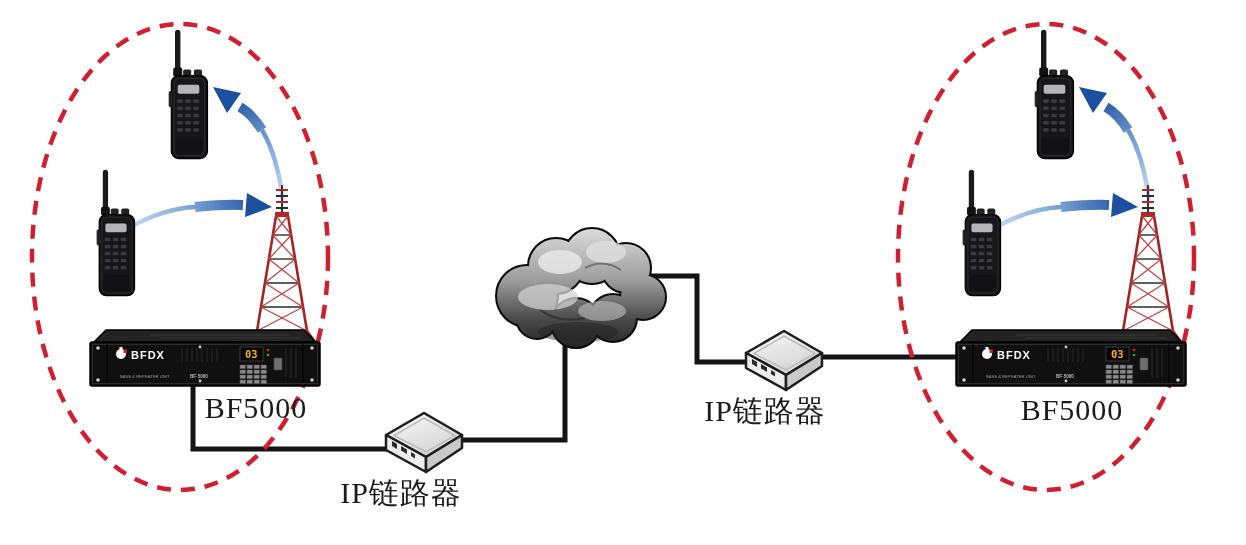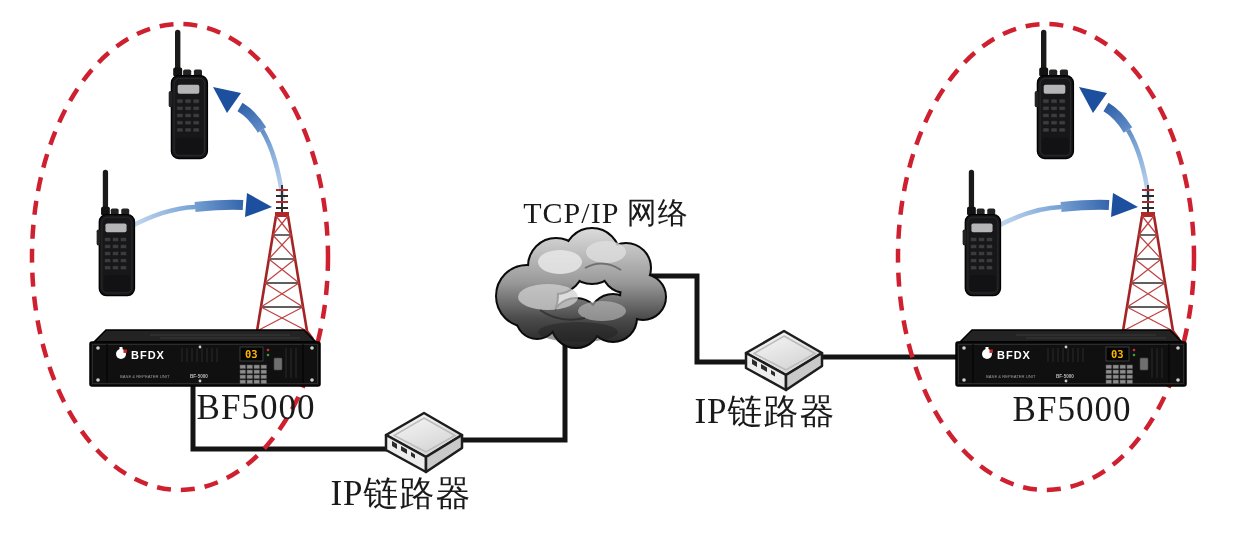--- a/index.html
+++ b/index.html
@@ -7,21 +7,21 @@
     position:relative;width:1246px;height:545px;background:#ffffff;overflow:hidden;
     font-family:"Liberation Serif","DejaVu Serif",serif;
   }
   #diagram-svg{position:absolute;left:0;top:0;width:1246px;height:545px;}
   .label{
     position:absolute;transform:translate(-50%,-50%);
     color:#1a1a1a;white-space:nowrap;letter-spacing:1px;
     font-family:"Liberation Serif","DejaVu Serif",serif;
   }
   .label-network{font-size:30px;}
-  .label-device{font-size:35px;}
+  .label-device{font-size:30px;}
   .svg-text{font-family:"Liberation Sans","DejaVu Sans",sans-serif;}
 </style>
 </head>
 <body>
 
 <div id="stage">
 
   <svg id="diagram-svg" viewBox="0 0 1246 545">
     <defs>
       <linearGradient id="gAU" gradientUnits="userSpaceOnUse" x1="283" y1="200" x2="225" y2="100">
@@ -258,21 +258,20 @@
       <polygon points="2,23 42,45 42,60 2,38" fill="#ededed" stroke="#1d1d1d" stroke-width="2.5" stroke-linejoin="round"></polygon>
       <polygon points="42,45 78,23 78,36 42,60" fill="#c9c9c9" stroke="#1d1d1d" stroke-width="2.5" stroke-linejoin="round"></polygon>
       <polygon points="40,6 71,23.5 42,40 10,23.5" fill="none" stroke="#bbbbbb" stroke-width="1.5"></polygon>
       <polygon points="8,29 13,32 13,37 8,34" fill="#2a2a2a"></polygon>
       <polygon points="17,34 23,37.5 23,42 17,38.5" fill="#2a2a2a"></polygon>
       <polygon points="27,40 31,42.5 31,46.5 27,44" fill="#2a2a2a"></polygon>
     </g>
     <use href="#ipbox" transform="translate(360,-82)"></use>
   </svg>
 
-  <div class="label label-network" style="left:606px;top:213px;">TCP/IP 网络</div>
 
   <div class="label label-device" style="left:401px;top:493px;">IP链路器</div>
 
   <div class="label label-device" style="left:765px;top:411px;">IP链路器</div>
 
   <div class="label label-device" style="left:256px;top:408px;">BF5000</div>
 
   <div class="label label-device" style="left:1072px;top:410px;">BF5000</div>
 </div>
 

